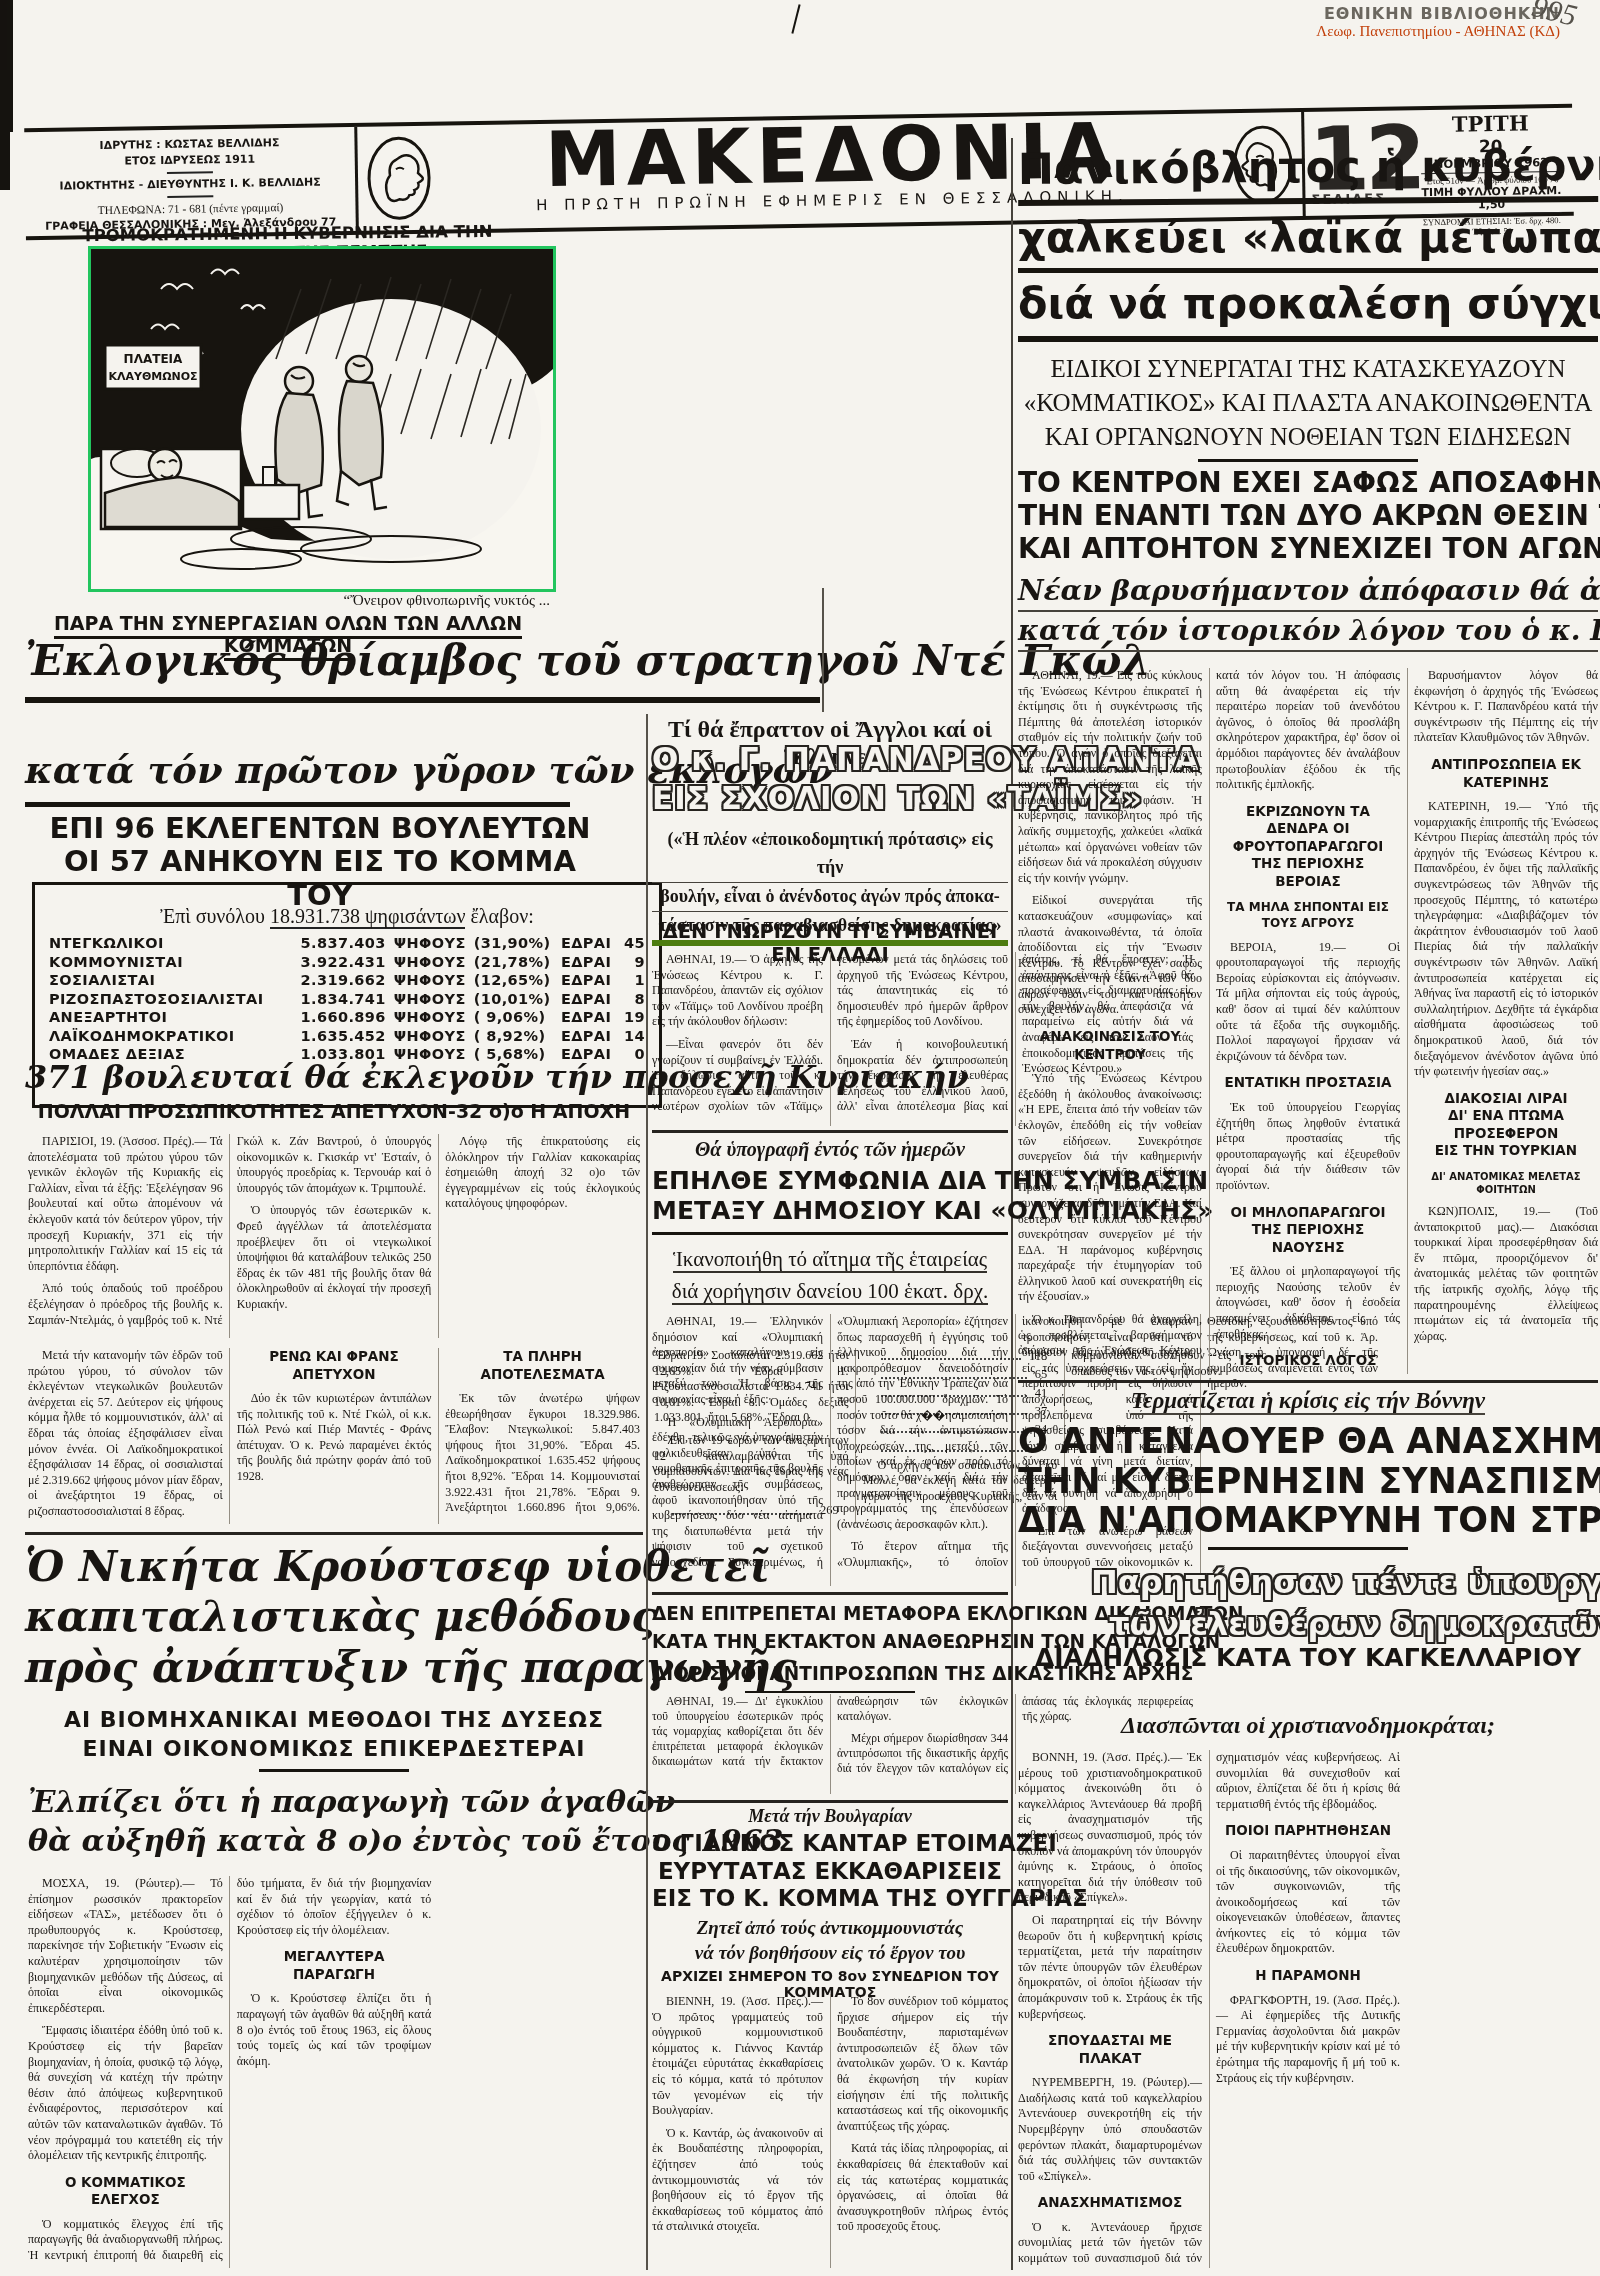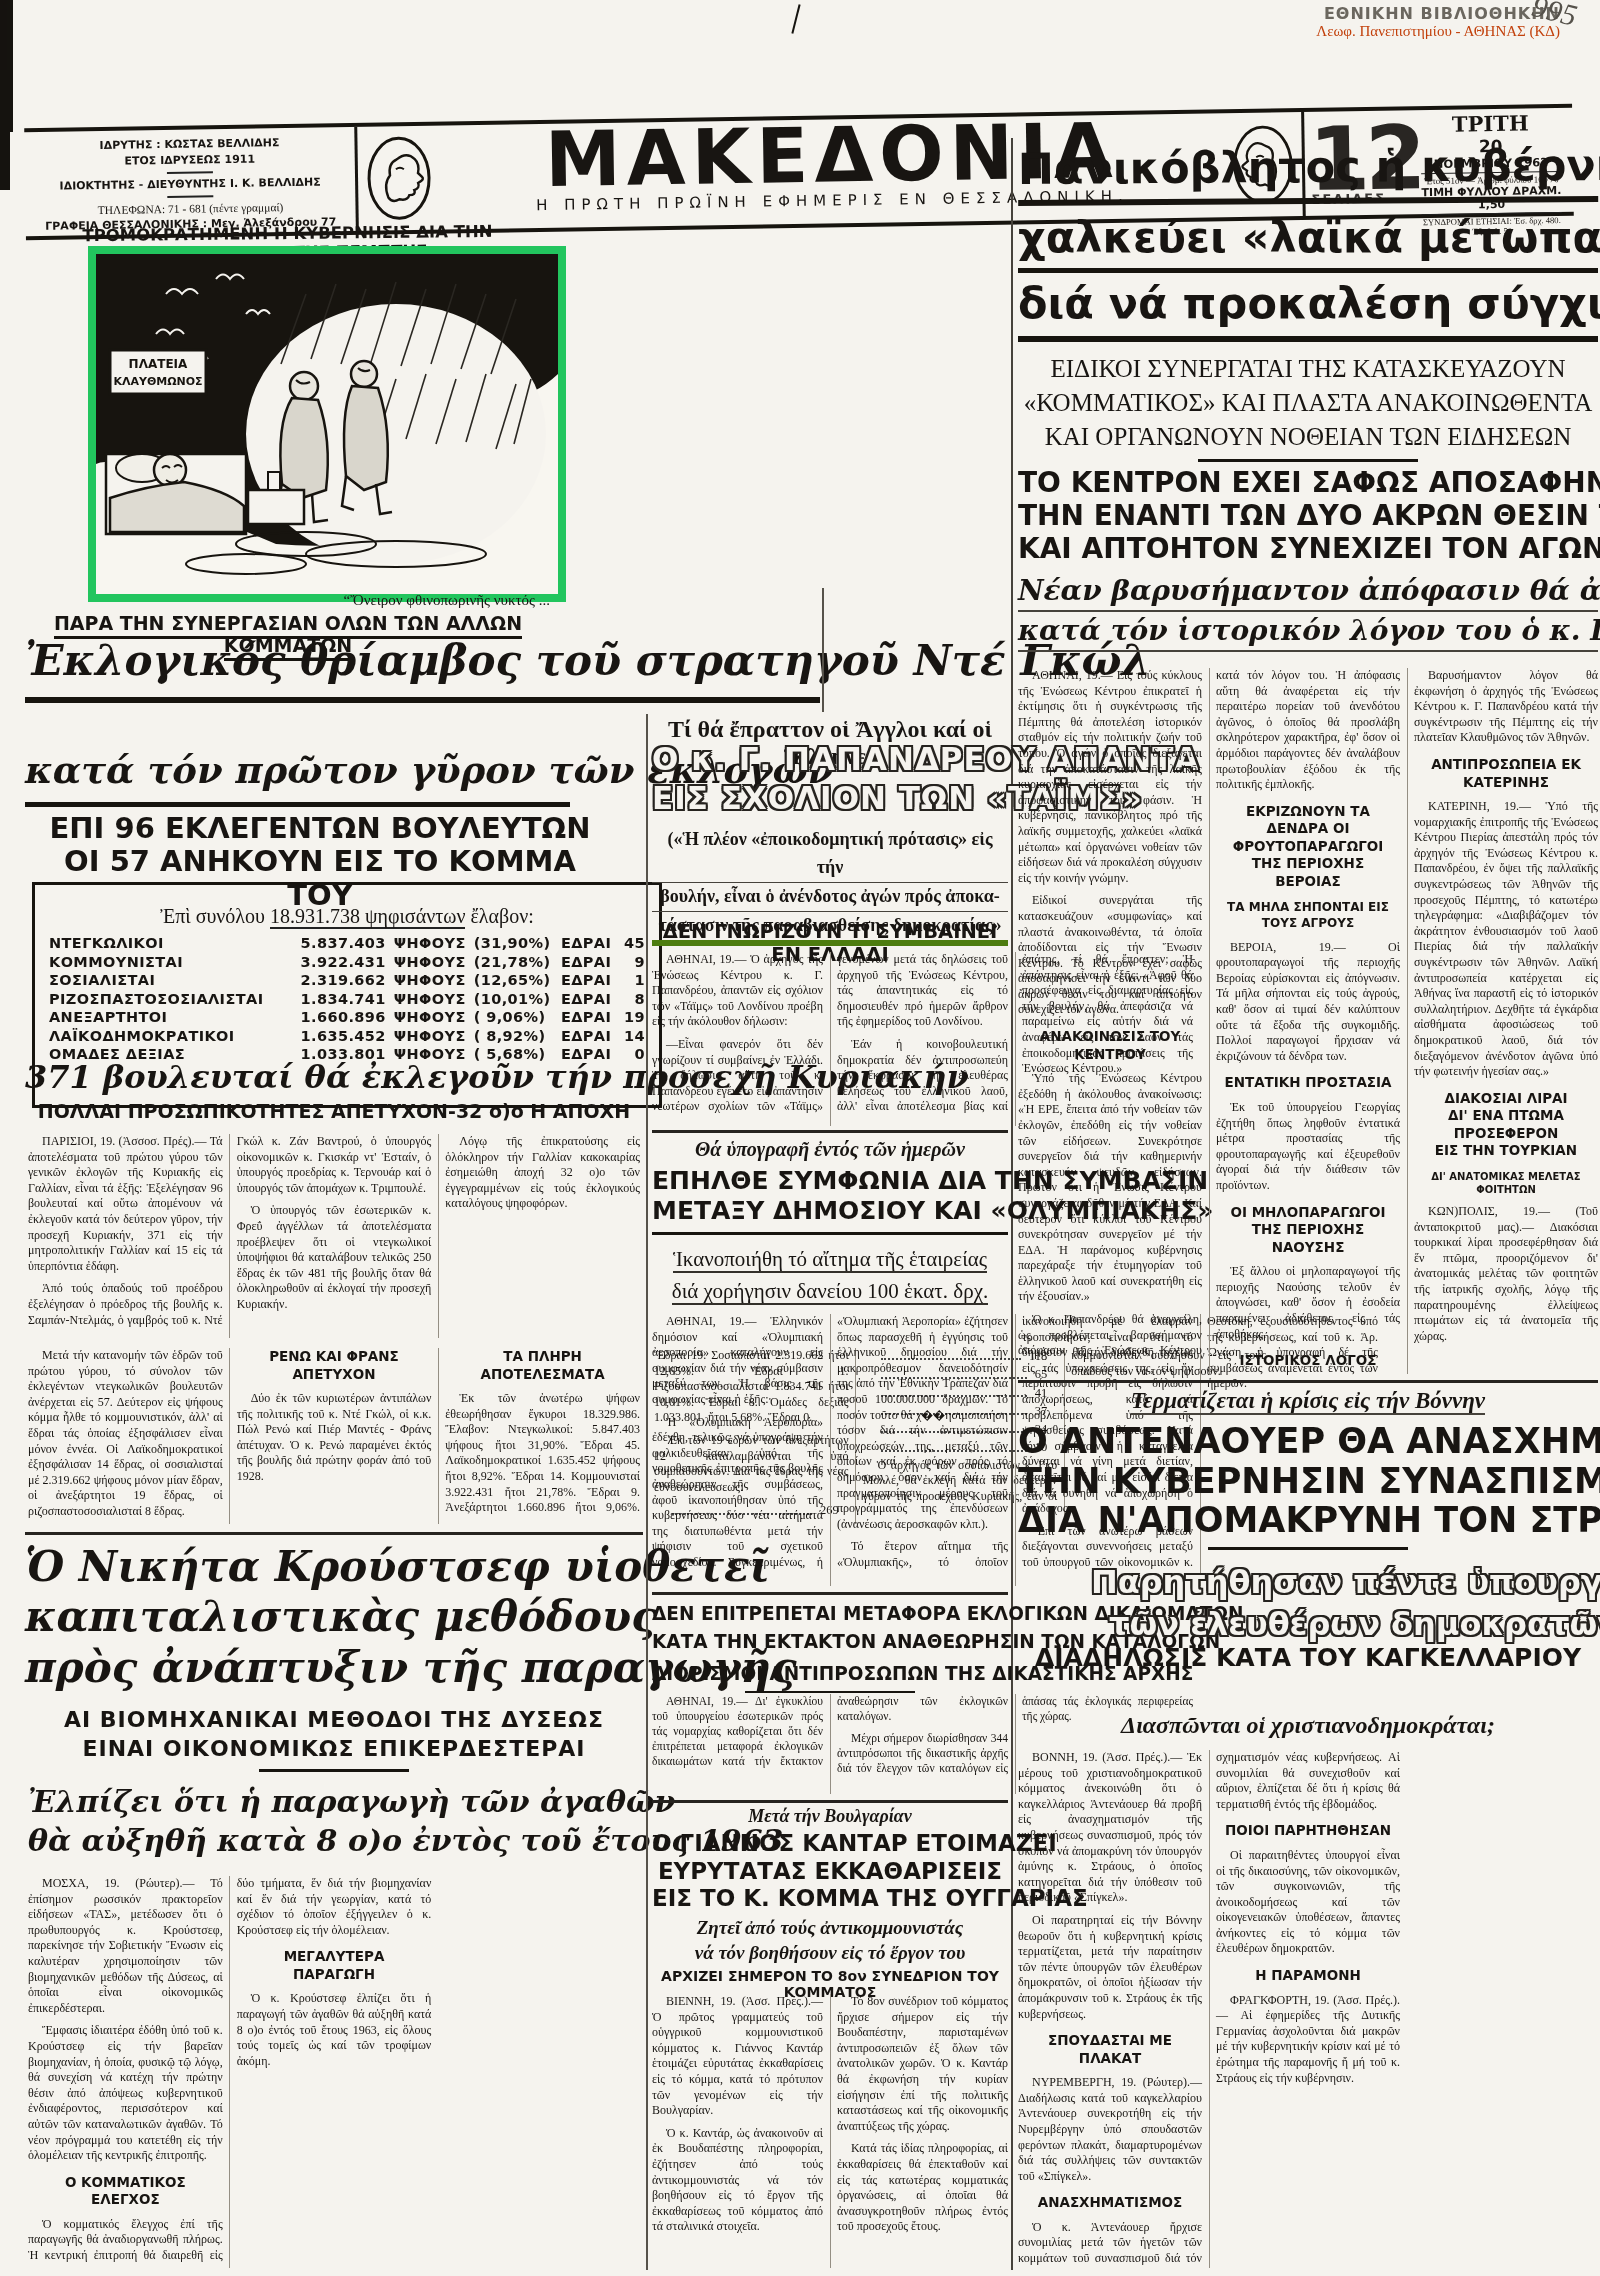--- a/index.html
+++ b/index.html
@@ -83,21 +83,21 @@
         <div style="font-size:9px;">Ἔτος 51ον — Ἀριθμ. φύλλου 16.776</div>
         <div class="k" style="font-size:11px;">ΤΙΜΗ ΦΥΛΛΟΥ ΔΡΑΧΜ. 1,50</div>
         <div style="border-top:1px solid #222;margin:2px 6px;"></div>
         <div style="font-size:8.6px;">ΣΥΝΔΡΟΜΑΙ ΕΤΗΣΙΑΙ: Ἐσ. δρχ. 480. Ἐξ. δολ. 50</div>
       </div>
     </div>
   </div>
 
   <div class="abs k ctr" style="left:30px;top:224px;width:515px;font-size:16.5px;transform:rotate(-0.6deg);">ΤΡΟΜΟΚΡΑΤΗΜΕΝΗ Η ΚΥΒΕΡΝΗΣΙΣ ΔΙΑ ΤΗΝ ΣΥΓΚΕΝΤΡΩΣΙΝ ΤΗΣ ΠΕΜΠΤΗΣ</div>
 
-  <div class="abs" style="left:88px;top:246px;width:462px;height:340px;border:8px solid #22c55e;background:#f8f6f0;">
+  <div class="abs" style="left:88px;top:246px;width:462px;height:340px;border:3px solid #22c55e;background:#f8f6f0;">
     <svg width="100%" height="100%" viewBox="0 0 462 340" preserveAspectRatio="none">
       <path d="M0,0 L462,0 L462,120 Q430,150 400,140 L380,250 Q300,300 180,290 L60,240 Q20,200 0,210 Z" fill="#17140f"></path>
       <ellipse cx="300" cy="180" rx="150" ry="130" fill="#f5f3ee"></ellipse>
       <g stroke="#2a2722" stroke-width="1.6">
         <line x1="210" y1="40" x2="185" y2="110"></line>
           <line x1="240" y1="30" x2="215" y2="105"></line>
         <line x1="270" y1="35" x2="245" y2="110"></line>
           <line x1="300" y1="28" x2="275" y2="108"></line>
         <line x1="330" y1="35" x2="305" y2="112"></line>
           <line x1="360" y1="30" x2="335" y2="110"></line>

